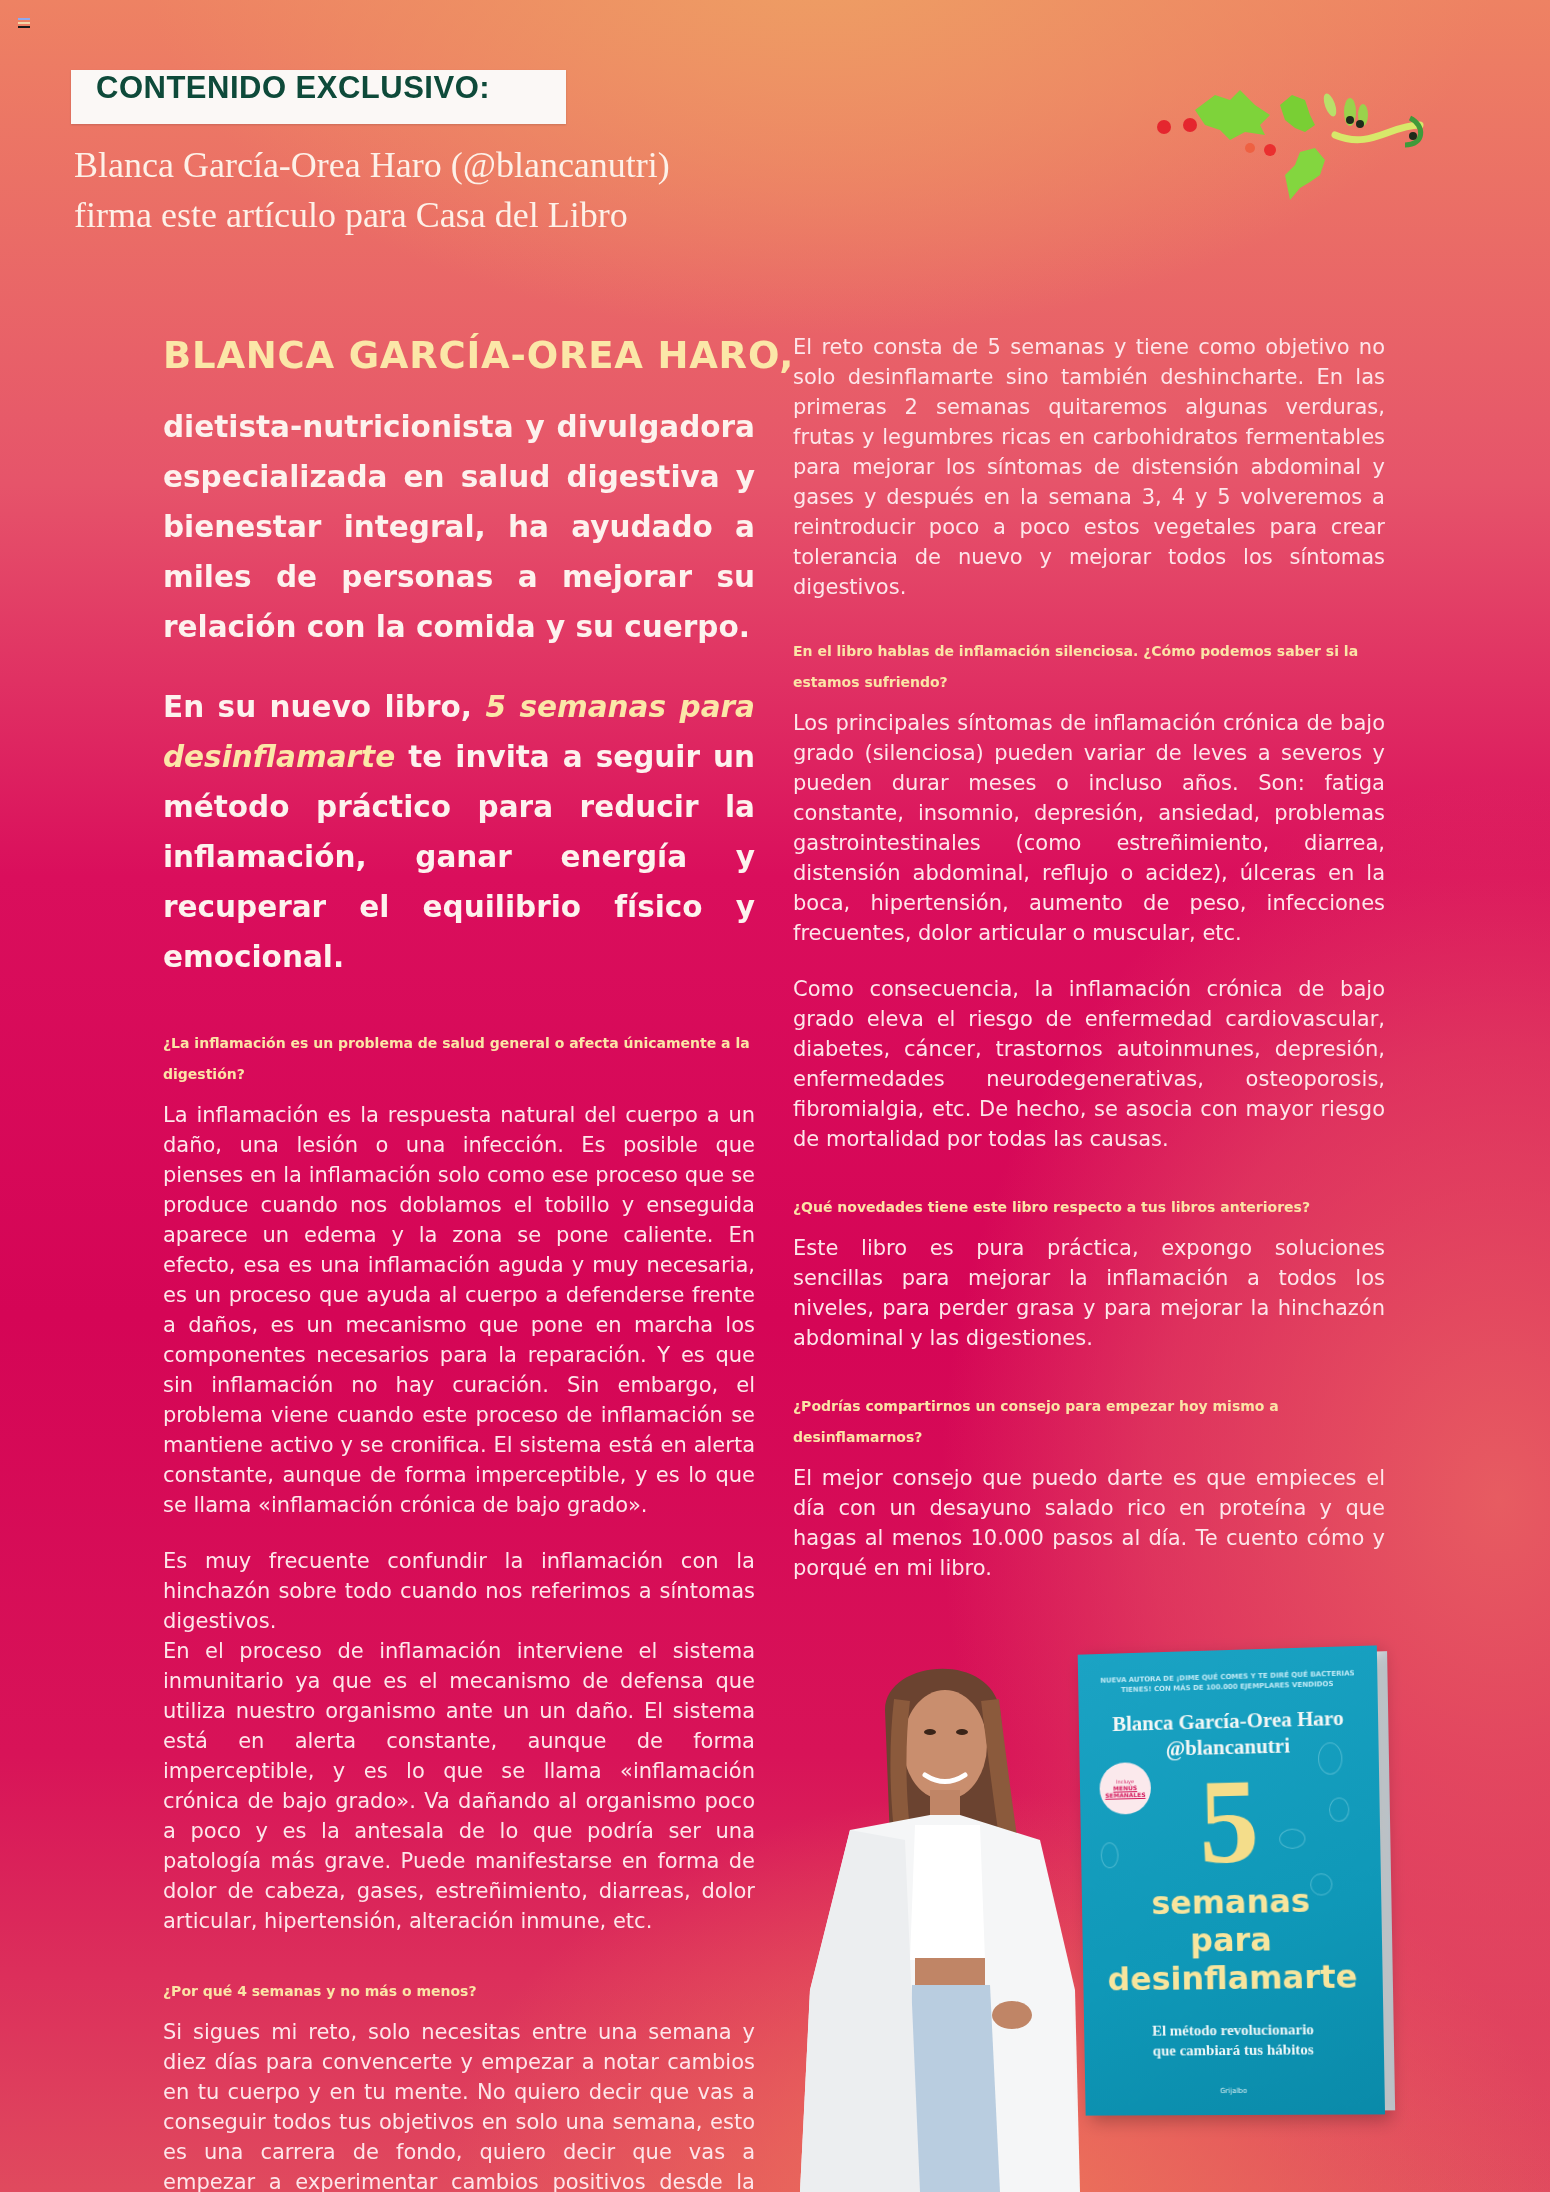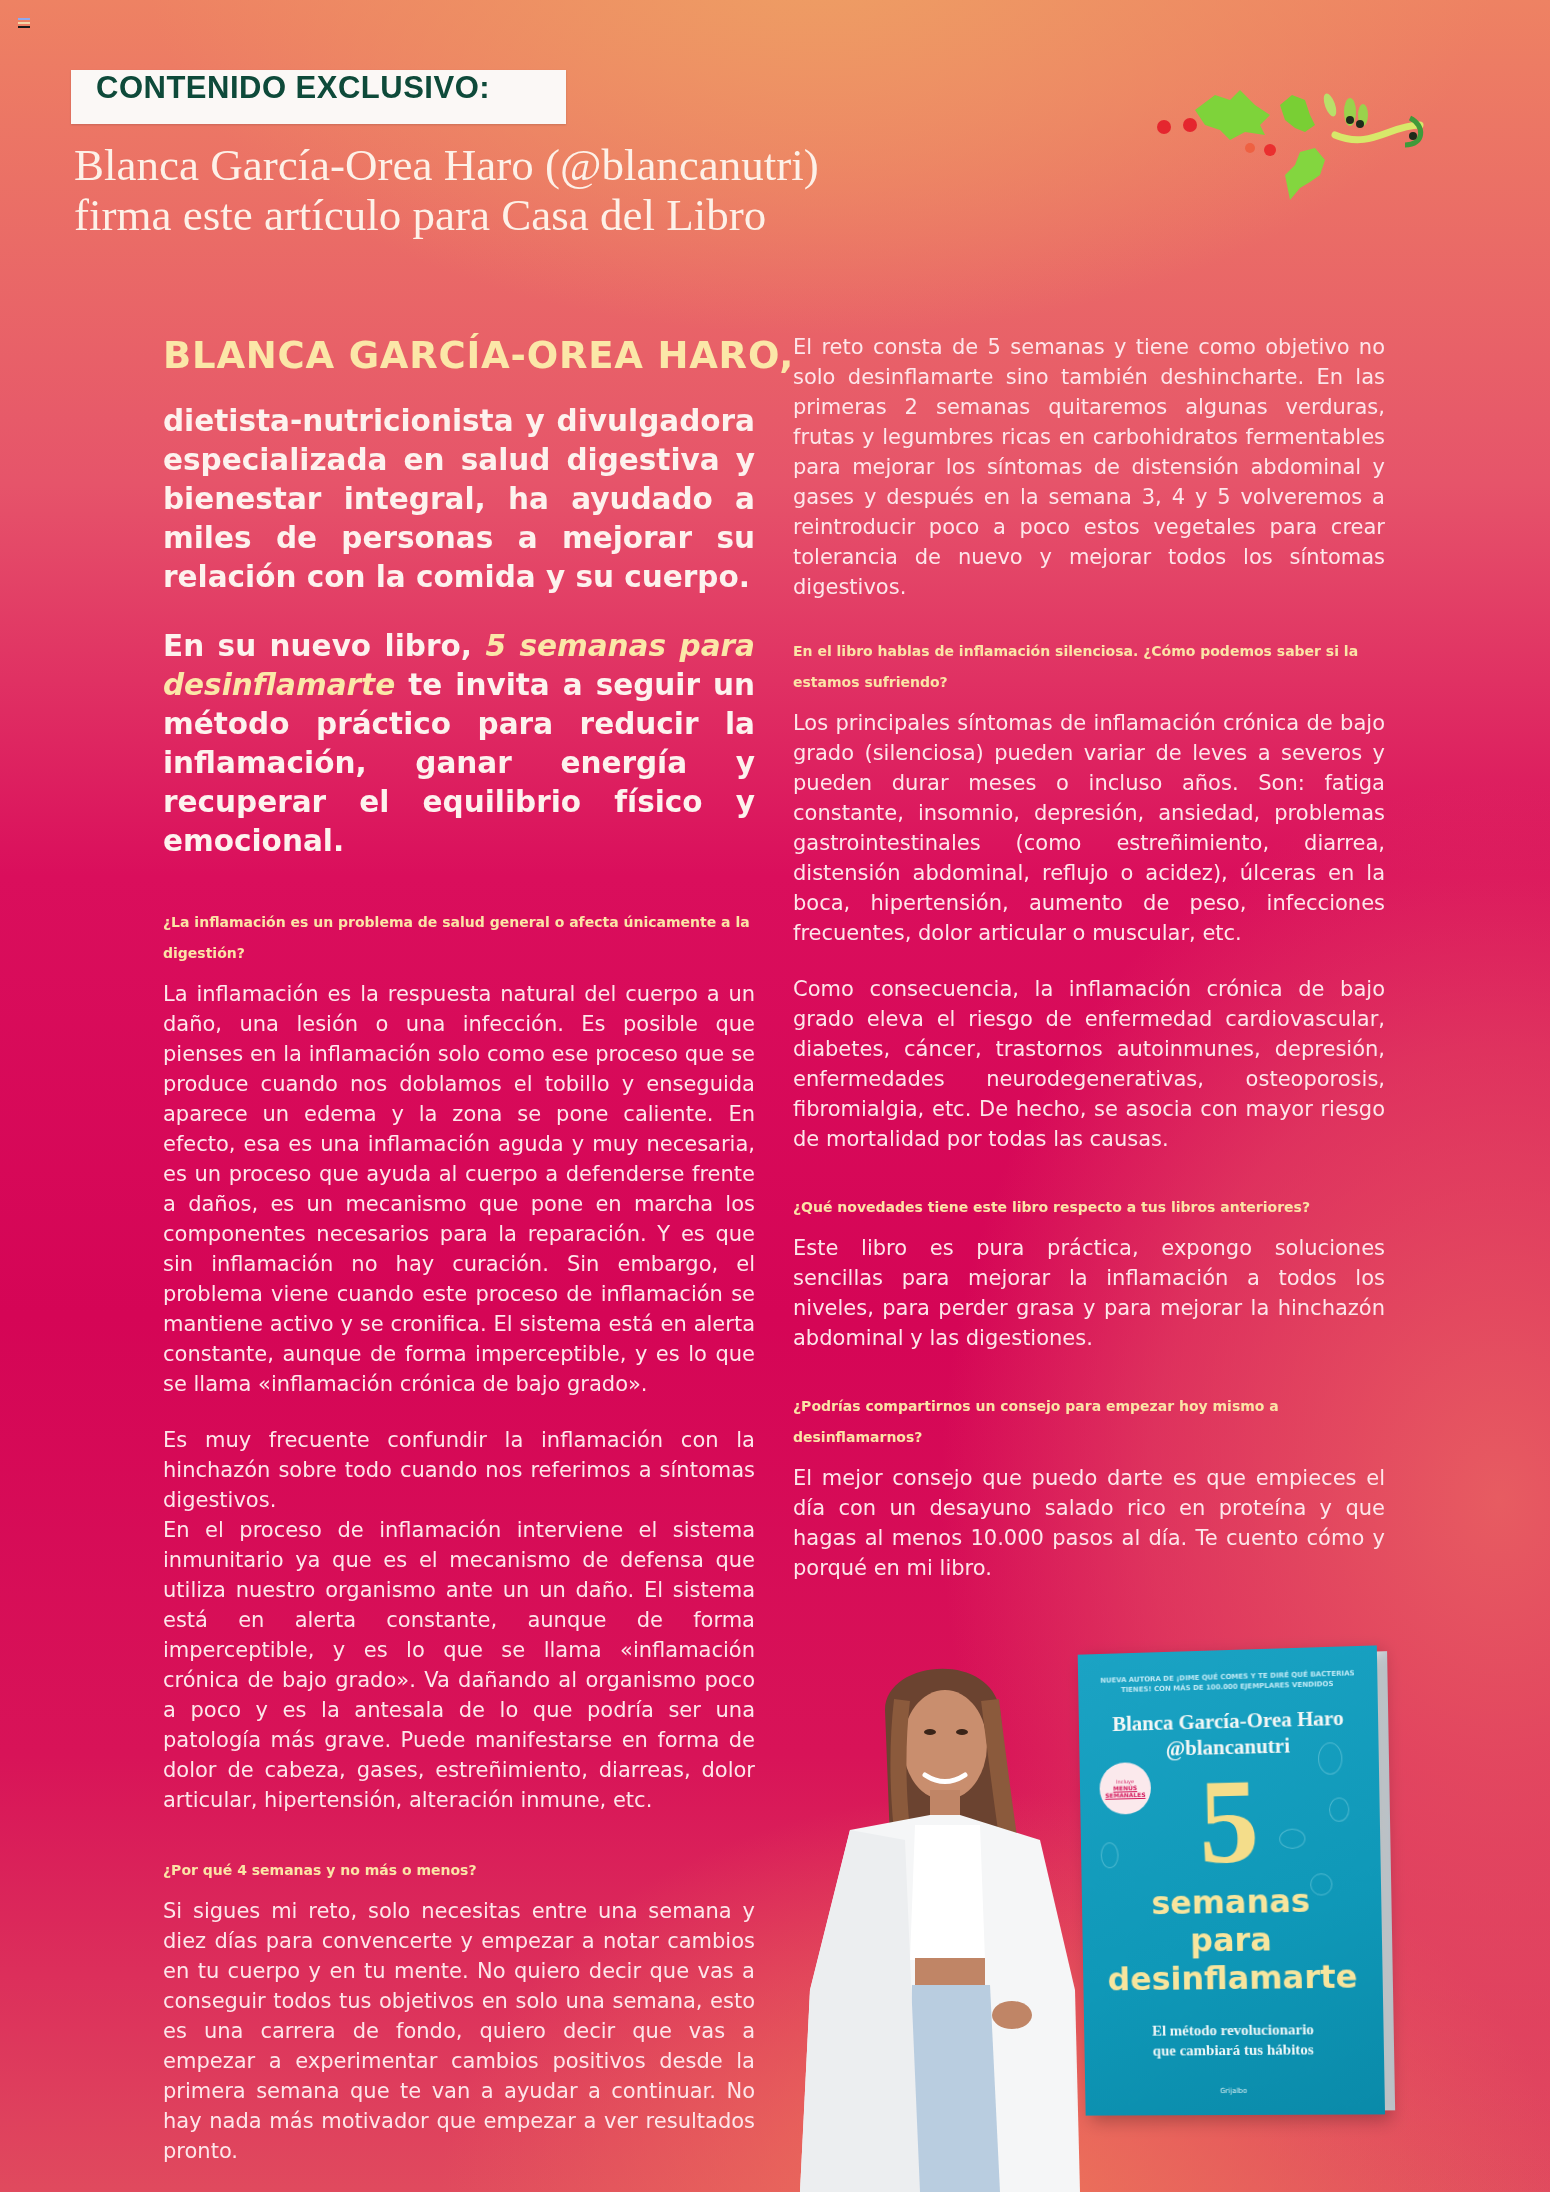--- a/index.html
+++ b/index.html
@@ -26,37 +26,37 @@
     position: absolute; left: 71px; top: 70px; width: 495px; height: 54px;
     background: #fbf8f6; box-shadow: 0 1px 2px rgba(0,0,0,0.15);
     display: flex; align-items: flex-start; padding-left: 25px; box-sizing: border-box;
   }
   .exclusive-badge span {
     font-family: "Liberation Sans", sans-serif; font-weight: 700;
     font-size: 31px; letter-spacing: 0.5px; color: #0e4a3a;
   }
   .byline {
     position: absolute; left: 74px; top: 140px; width: 800px;
-    font-family: "Liberation Serif", serif; font-size: 45px; line-height: 50px;
+    font-family: "Liberation Serif", serif; font-size: 36px; line-height: 50px;
     color: #fdf1e8;
   }
 
   .holly { position: absolute; left: 1120px; top: 70px; width: 310px; height: 140px; }
 
   .col { position: absolute; top: 332px; }
   .col-left { left: 163px; width: 592px; }
   .col-right { left: 793px; width: 592px; }
 
   .author-name {
     font-family: "DejaVu Sans", sans-serif; font-weight: 700; font-size: 37px;
     color: #fbe7a8; letter-spacing: 0.8px; margin: 0 0 22px 0; line-height: 48px;
     white-space: nowrap;
   }
   .lead {
-    font-weight: 700; font-size: 29.5px; line-height: 39px; text-align: justify;
+    font-weight: 700; font-size: 29.5px; line-height: 50px; text-align: justify;
     color: #fdf2ee; margin: 0 0 30px 0;
   }
   .lead .book-title { color: #fbe7a8; font-style: italic; }
   .question {
     font-weight: 700; font-size: 14px; line-height: 31px; color: #fbe4a6;
     margin: 0 0 10px 0;
   }
   .para {
     font-size: 21px; line-height: 30px; color: #fde6ea; text-align: justify;
     margin: 0 0 26px 0;

